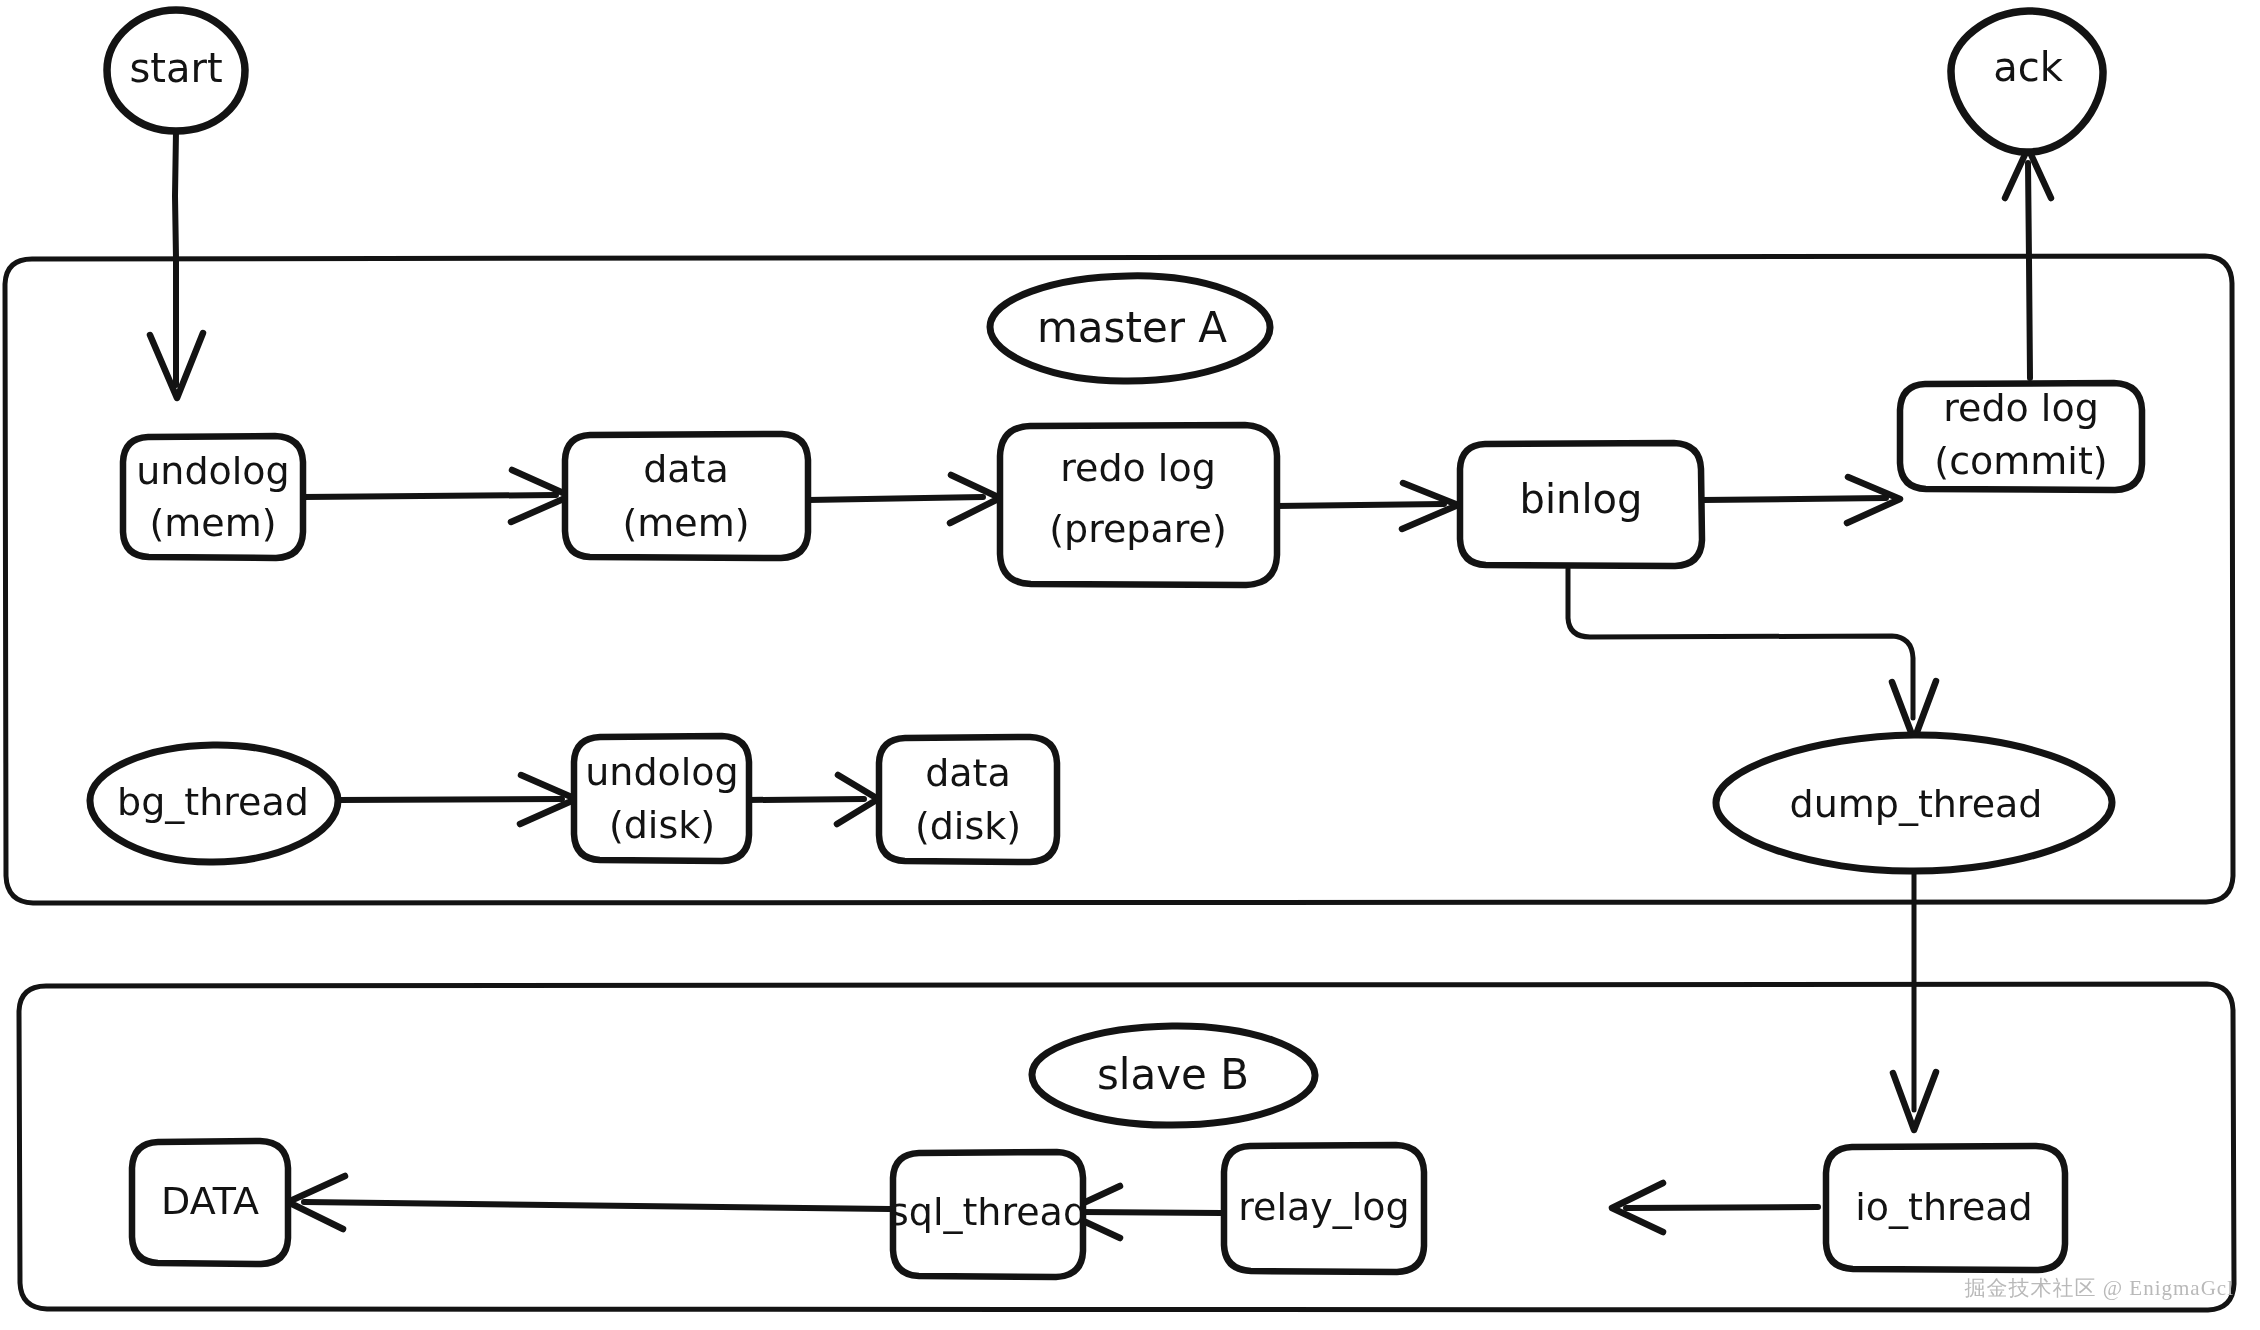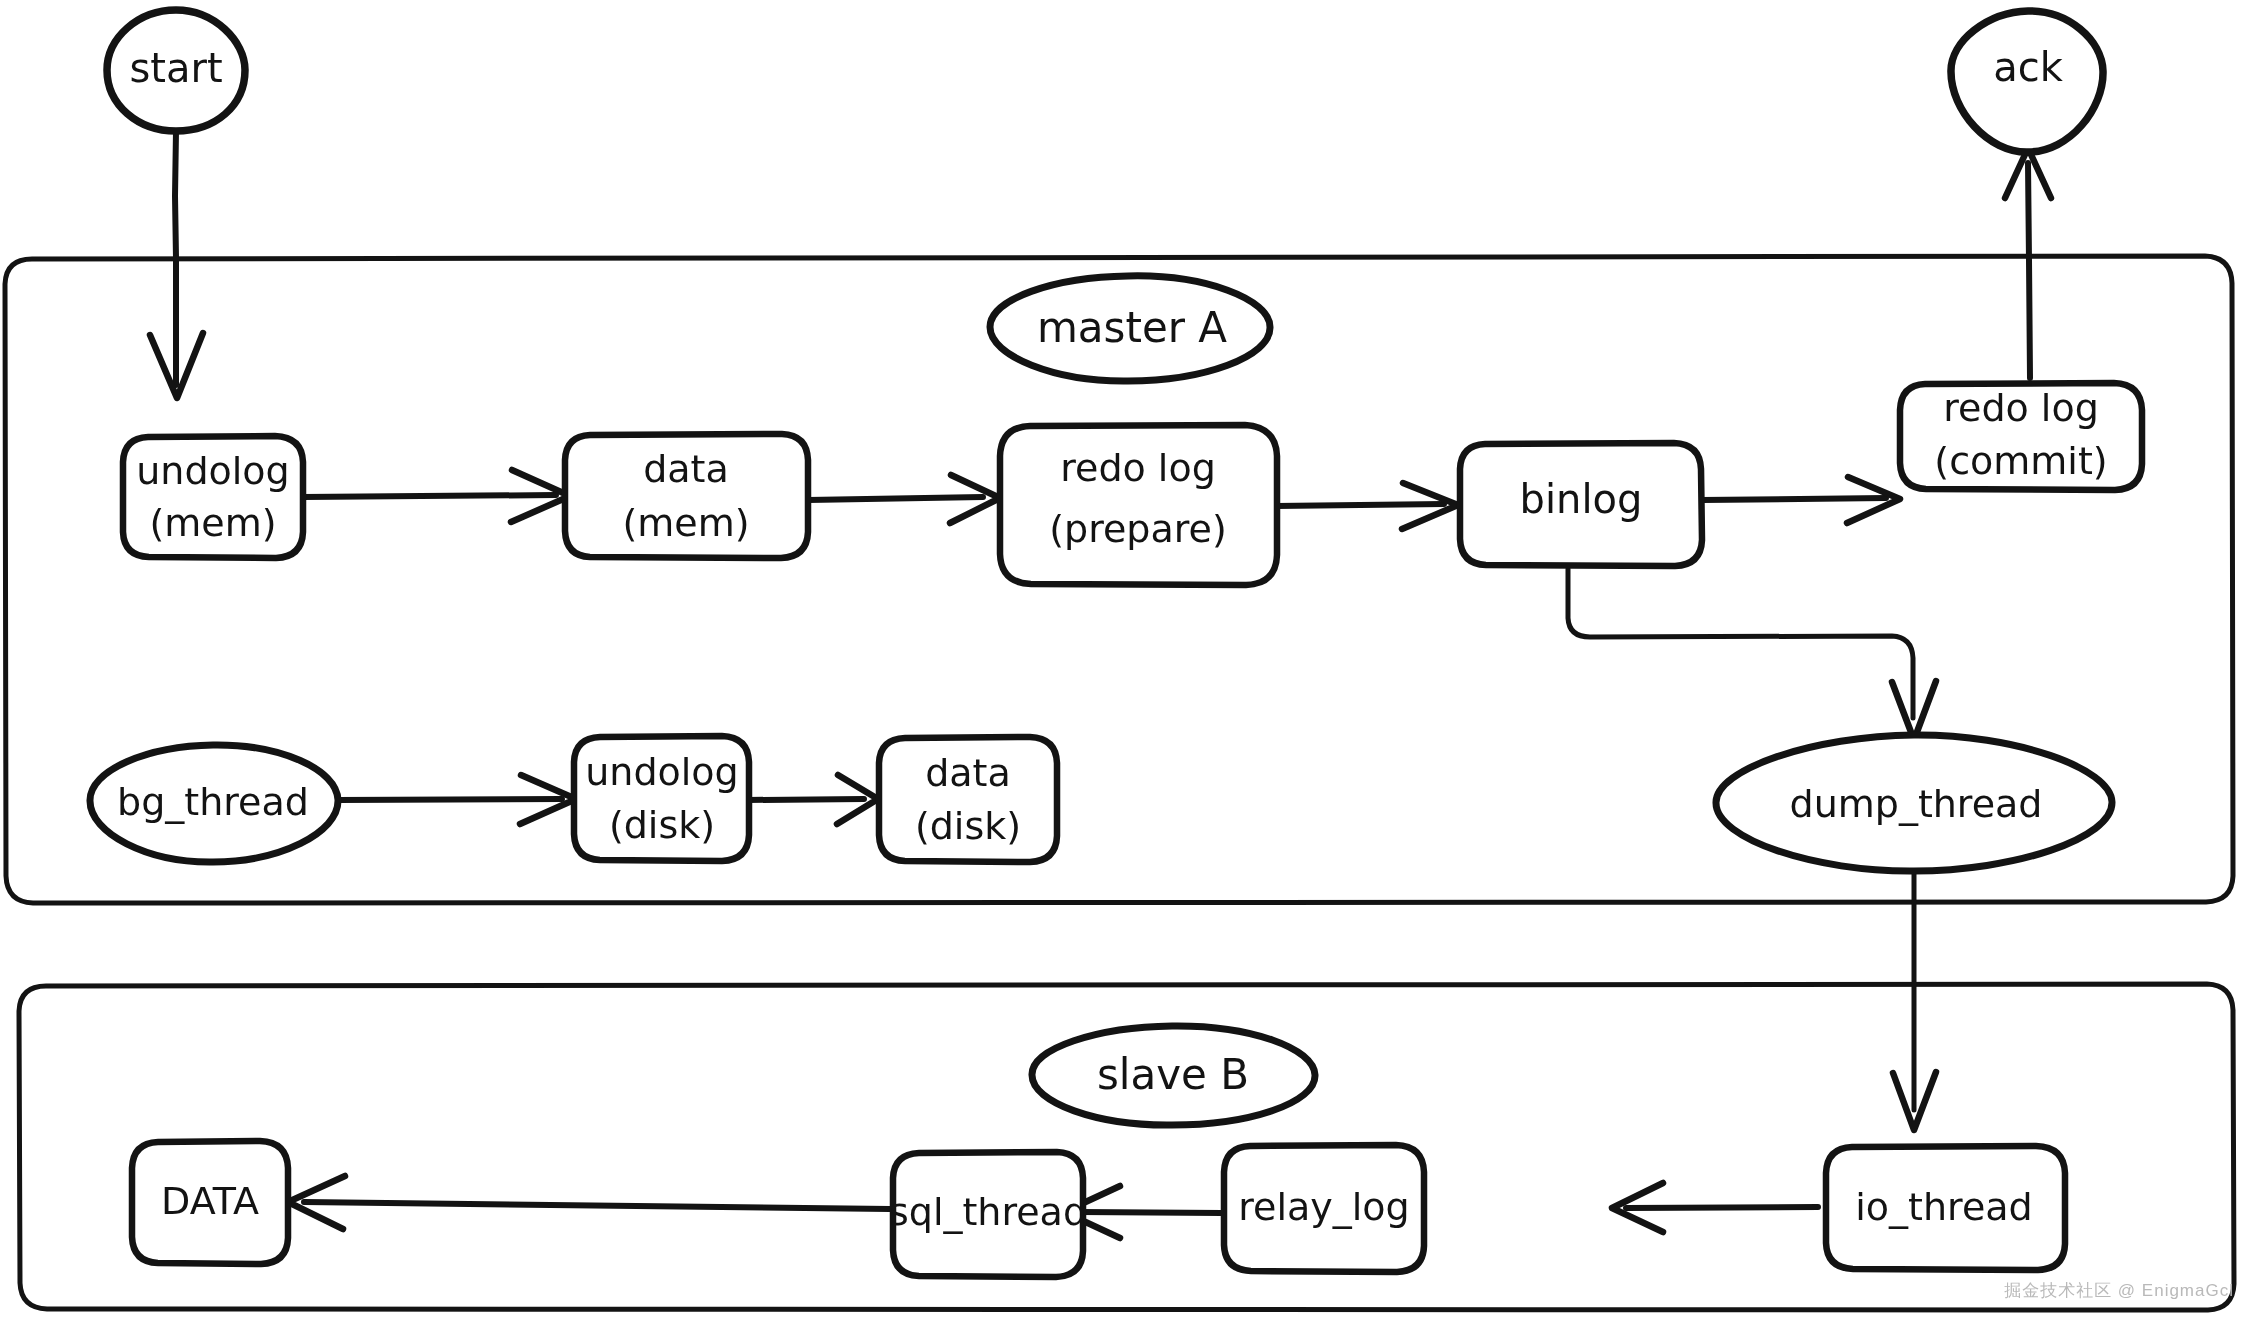--- a/index.html
+++ b/index.html
@@ -50,22 +50,22 @@
     dominant-baseline: middle;
     white-space: pre;
   }
   .label-sm { font-size: 38px; }
   .label-lg { font-size: 42px; }
 
   .watermark {
     position: absolute;
     right: 14px;
     bottom: 28px;
-    font-family: Liberation Sans, sans-serif;
-    font-size: 17px;
+    font-family: Liberation Serif, serif;
+    font-size: 21px;
     color: #b9b9b9;
     letter-spacing: 1px;
     white-space: nowrap;
   }
 </style>
 </head>
 <body>
 
 <div id="stage">
 

